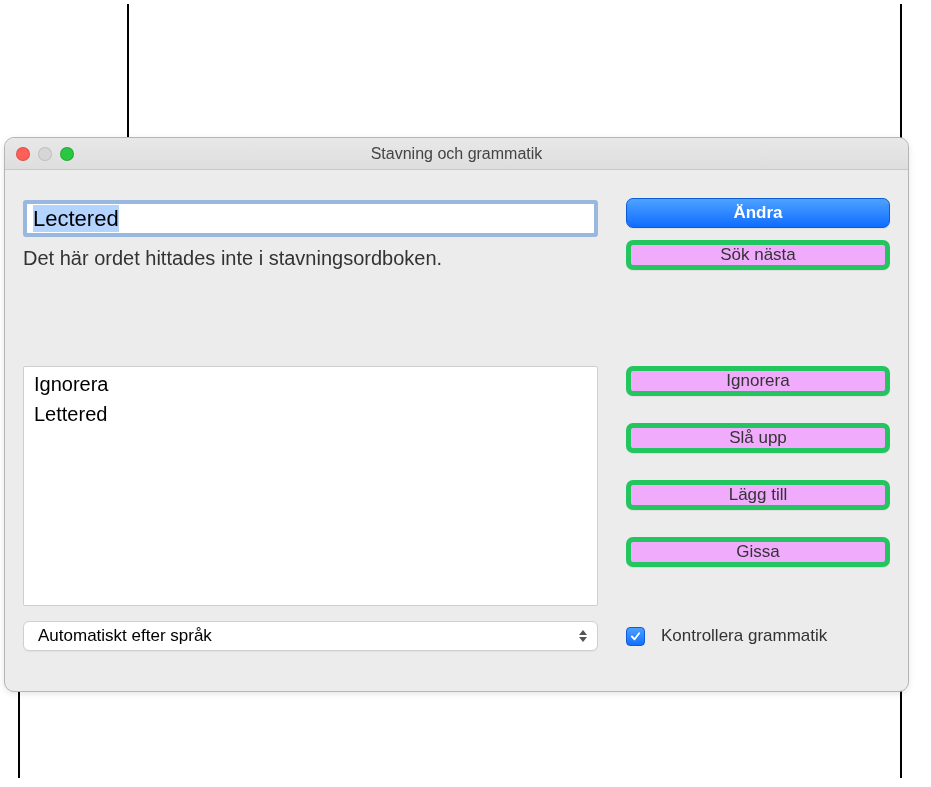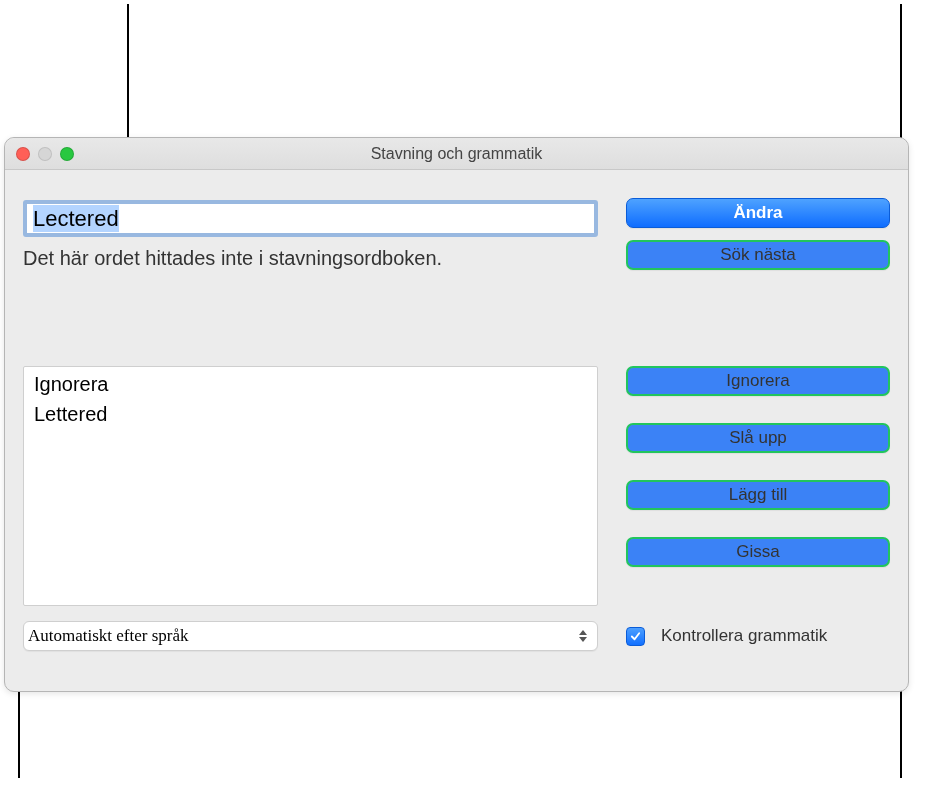--- a/index.html
+++ b/index.html
@@ -137,22 +137,22 @@
       padding: 1px 0;
     }
     
     .not-found-msg {
       margin-top: 10px;
       font-size: 20px;
       color: #333;
     }
     
     .btn {
-      background: #3b82f6;
-      border: 2px solid #22c55e;
+      background: #f0abfc;
+      border: 5px solid #22c55e;
       border-radius: 7px;
       height: 30px;
       font-size: 17px;
       color: #333;
       cursor: pointer;
       box-shadow: 0 1px 1px rgba(0,0,0,0.06);
       font-family: inherit;
     }
     
     .btn.primary {
@@ -201,26 +201,25 @@
     }
     
     .lang-select {
       flex: 1;
       height: 30px;
       background: #fff;
       border: 1px solid #cfcfcf;
       border-radius: 6px;
       display: flex;
       align-items: center;
-      padding: 0 4px;
+      padding: 0 14px;
       font-size: 17px;
       cursor: pointer;
       box-shadow: 0 1px 1px rgba(0,0,0,0.05);
       position: relative;
-      font-family: Liberation Serif, serif;
     }
     
     .lang-select-arrows {
       position: absolute;
       right: 3px;
       top: 3px;
       bottom: 3px;
       width: 22px;
       display: flex;
       flex-direction: column;

